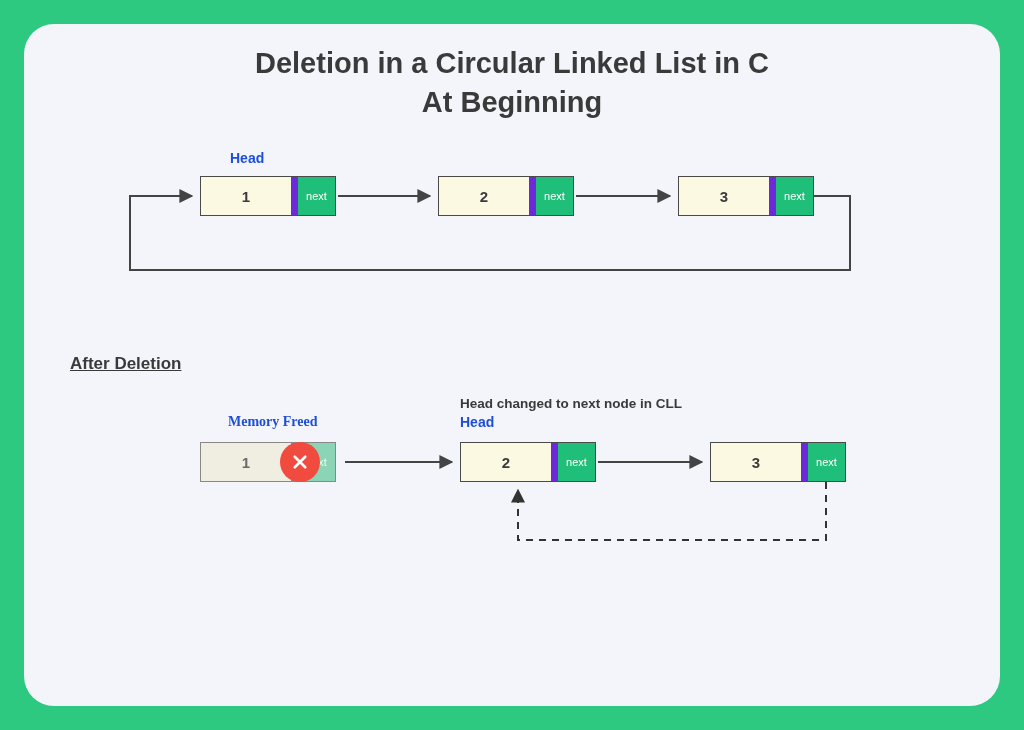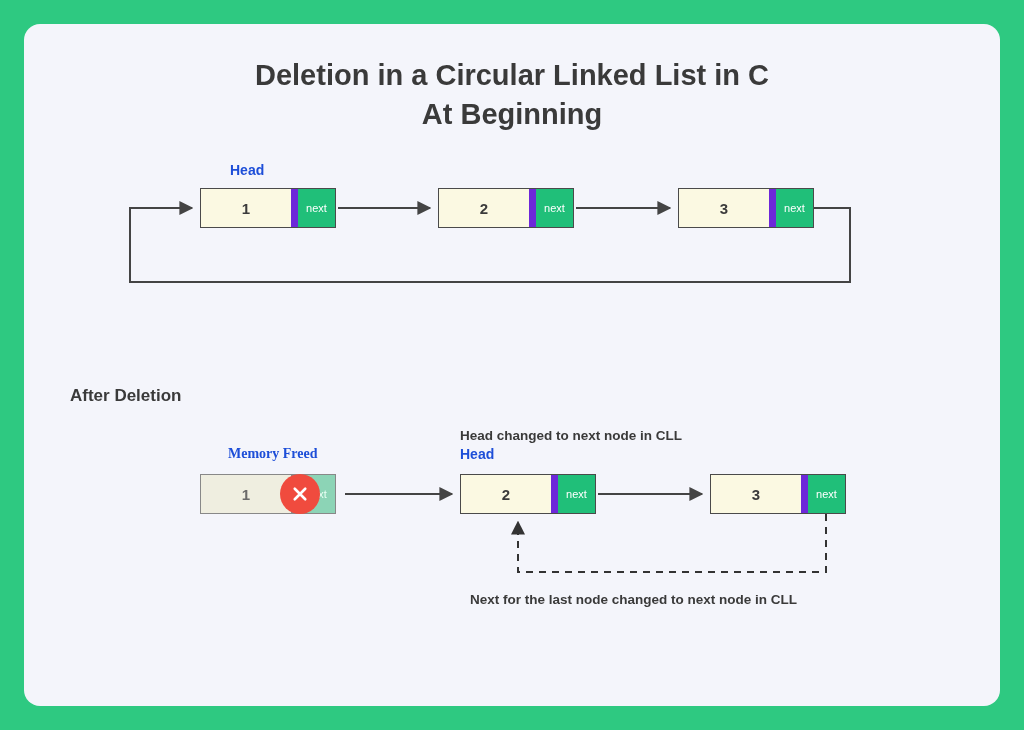--- a/index.html
+++ b/index.html
@@ -5,25 +5,25 @@
   * { box-sizing: border-box; margin: 0; padding: 0; }
   body {
     font-family: 'Segoe UI', -apple-system, Arial, sans-serif;
     background: #2ec981;
     width: 1024px;
     height: 730px;
     padding: 24px;
   }
   .canvas {
     background: #f4f5fb;
-    border-radius: 16px;
+    border-radius: 30px;
     width: 100%;
     height: 100%;
     position: relative;
-    padding: 32px 46px 24px 46px;
+    padding: 20px 46px 24px 46px;
     color: #3b3b3b;
   }
   .title {
     text-align: center;
     font-size: 29px;
     font-weight: 600;
     line-height: 1.35;
     color: #3a3a3a;
     margin-bottom: 28px;
   }
@@ -125,21 +125,21 @@
       </defs>
 
       <line x1="268" y1="46" x2="360" y2="46" stroke="#444" stroke-width="2" marker-end="url(#ah1)"></line>
 
       <line x1="506" y1="46" x2="600" y2="46" stroke="#444" stroke-width="2" marker-end="url(#ah1)"></line>
 
       <path d="M 744 46 L 780 46 L 780 120 L 60 120 L 60 46 L 122 46" fill="none" stroke="#444" stroke-width="2" marker-end="url(#ah1)"></path>
     </svg>
   </div>
 
-  <div class="section-label" style="margin-top:54px;">After Deletion</div>
+  <div class="section-label" style="margin-top:34px;text-decoration:underline;">After Deletion</div>
 
   <div class="stage" style="height:230px; margin-top:6px;">
     <span class="caption" style="left:390px; top:16px;">Head changed to next node in CLL</span>
     <span class="lbl" style="left:158px; top:34px;font-family:Liberation Serif, serif;">Memory Freed</span>
     <span class="lbl" style="left:390px; top:34px;">Head</span>
 
     <div class="node faded" style="left:130px; top:62px;">
       <div class="val">1</div>
       <div class="nxt">next</div>
     </div>
@@ -168,16 +168,15 @@
         </marker>
       </defs>
 
       <line x1="275" y1="82" x2="382" y2="82" stroke="#444" stroke-width="2" marker-end="url(#ah2)"></line>
 
       <line x1="528" y1="82" x2="632" y2="82" stroke="#444" stroke-width="2" marker-end="url(#ah2)"></line>
 
       <path d="M 756 102 L 756 160 L 448 160 L 448 110" fill="none" stroke="#333" stroke-width="2" stroke-dasharray="7 6" marker-end="url(#ah3)"></path>
     </svg>
 
-    <span class="caption" style="left:400px; top:180px;">Next for the last node changed to next node in CLL</span>
   </div>
 
 </div>
 
 </body></html>

